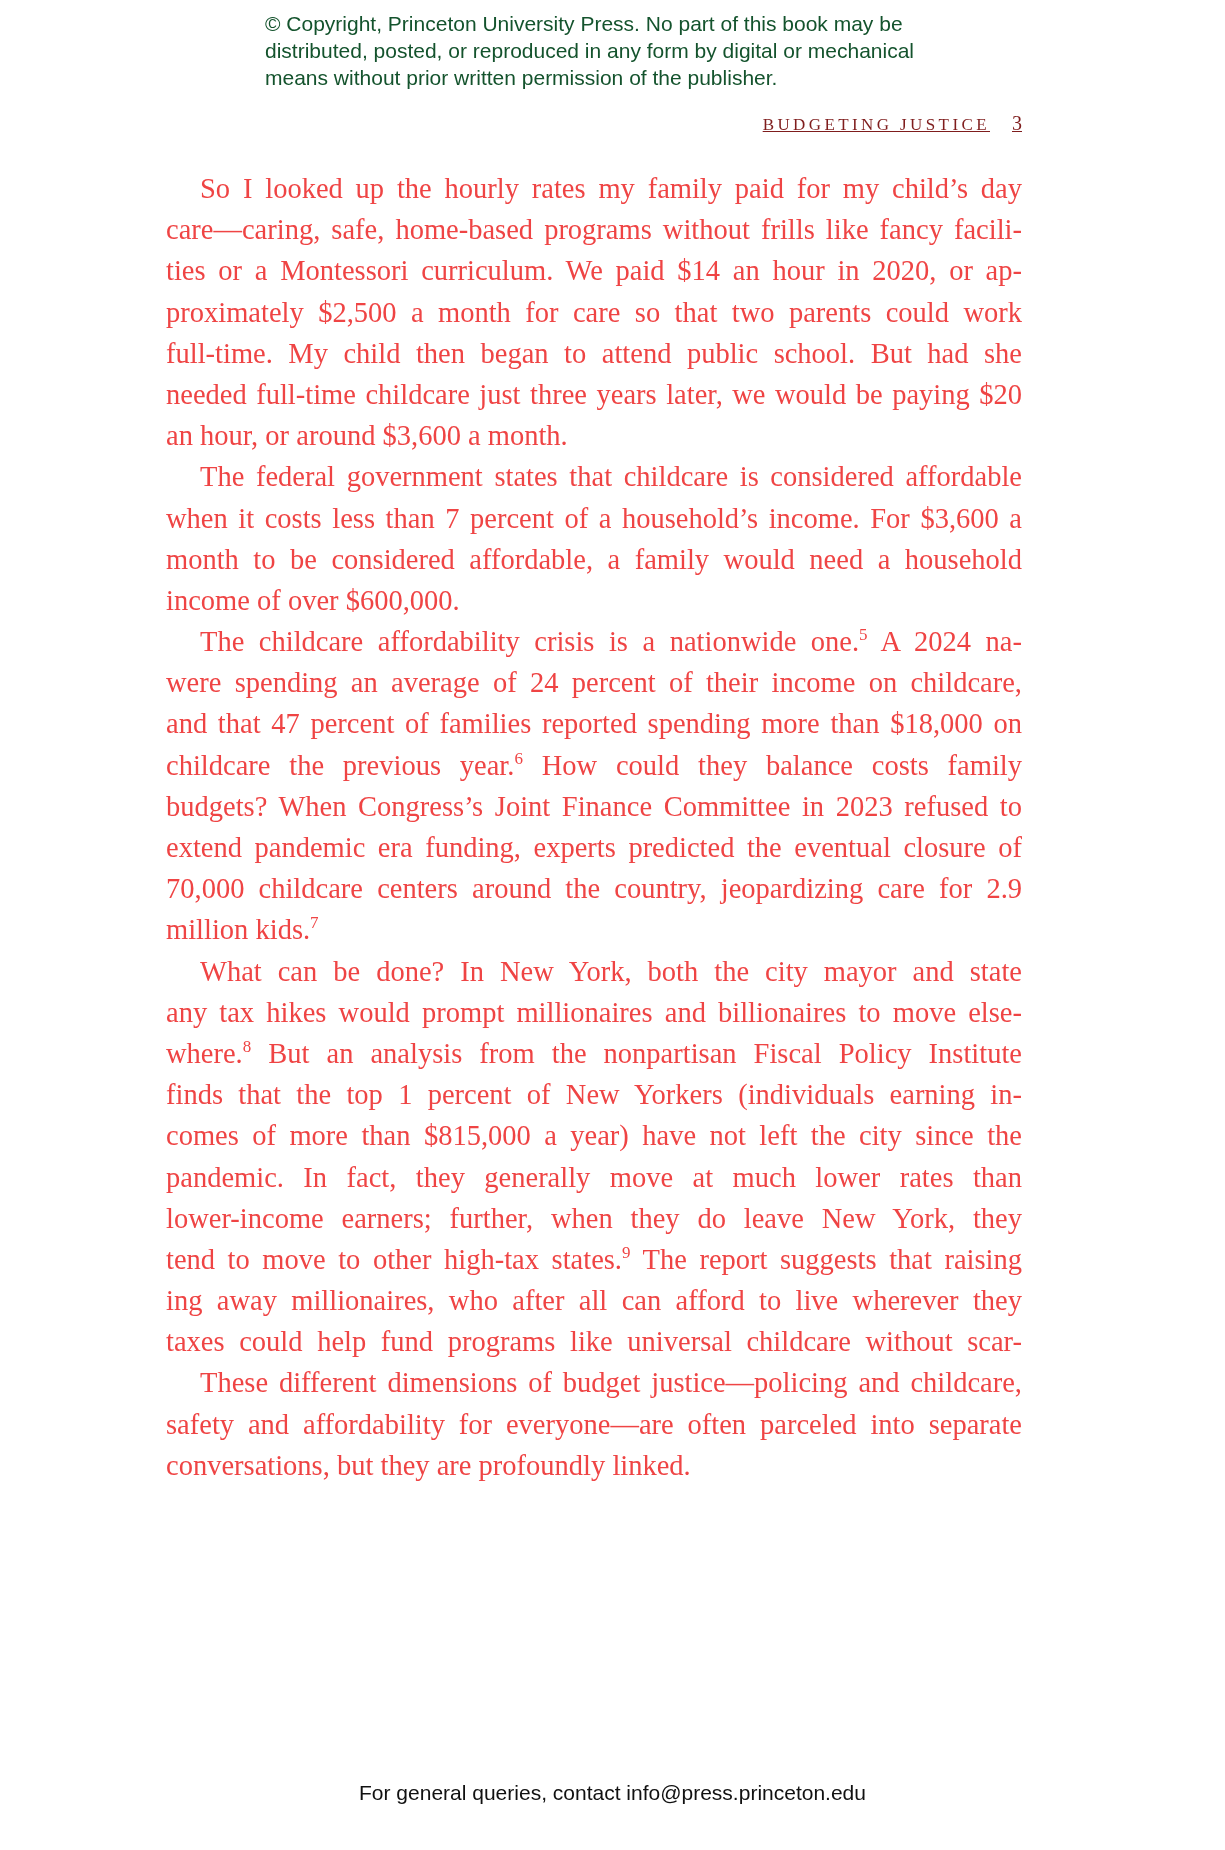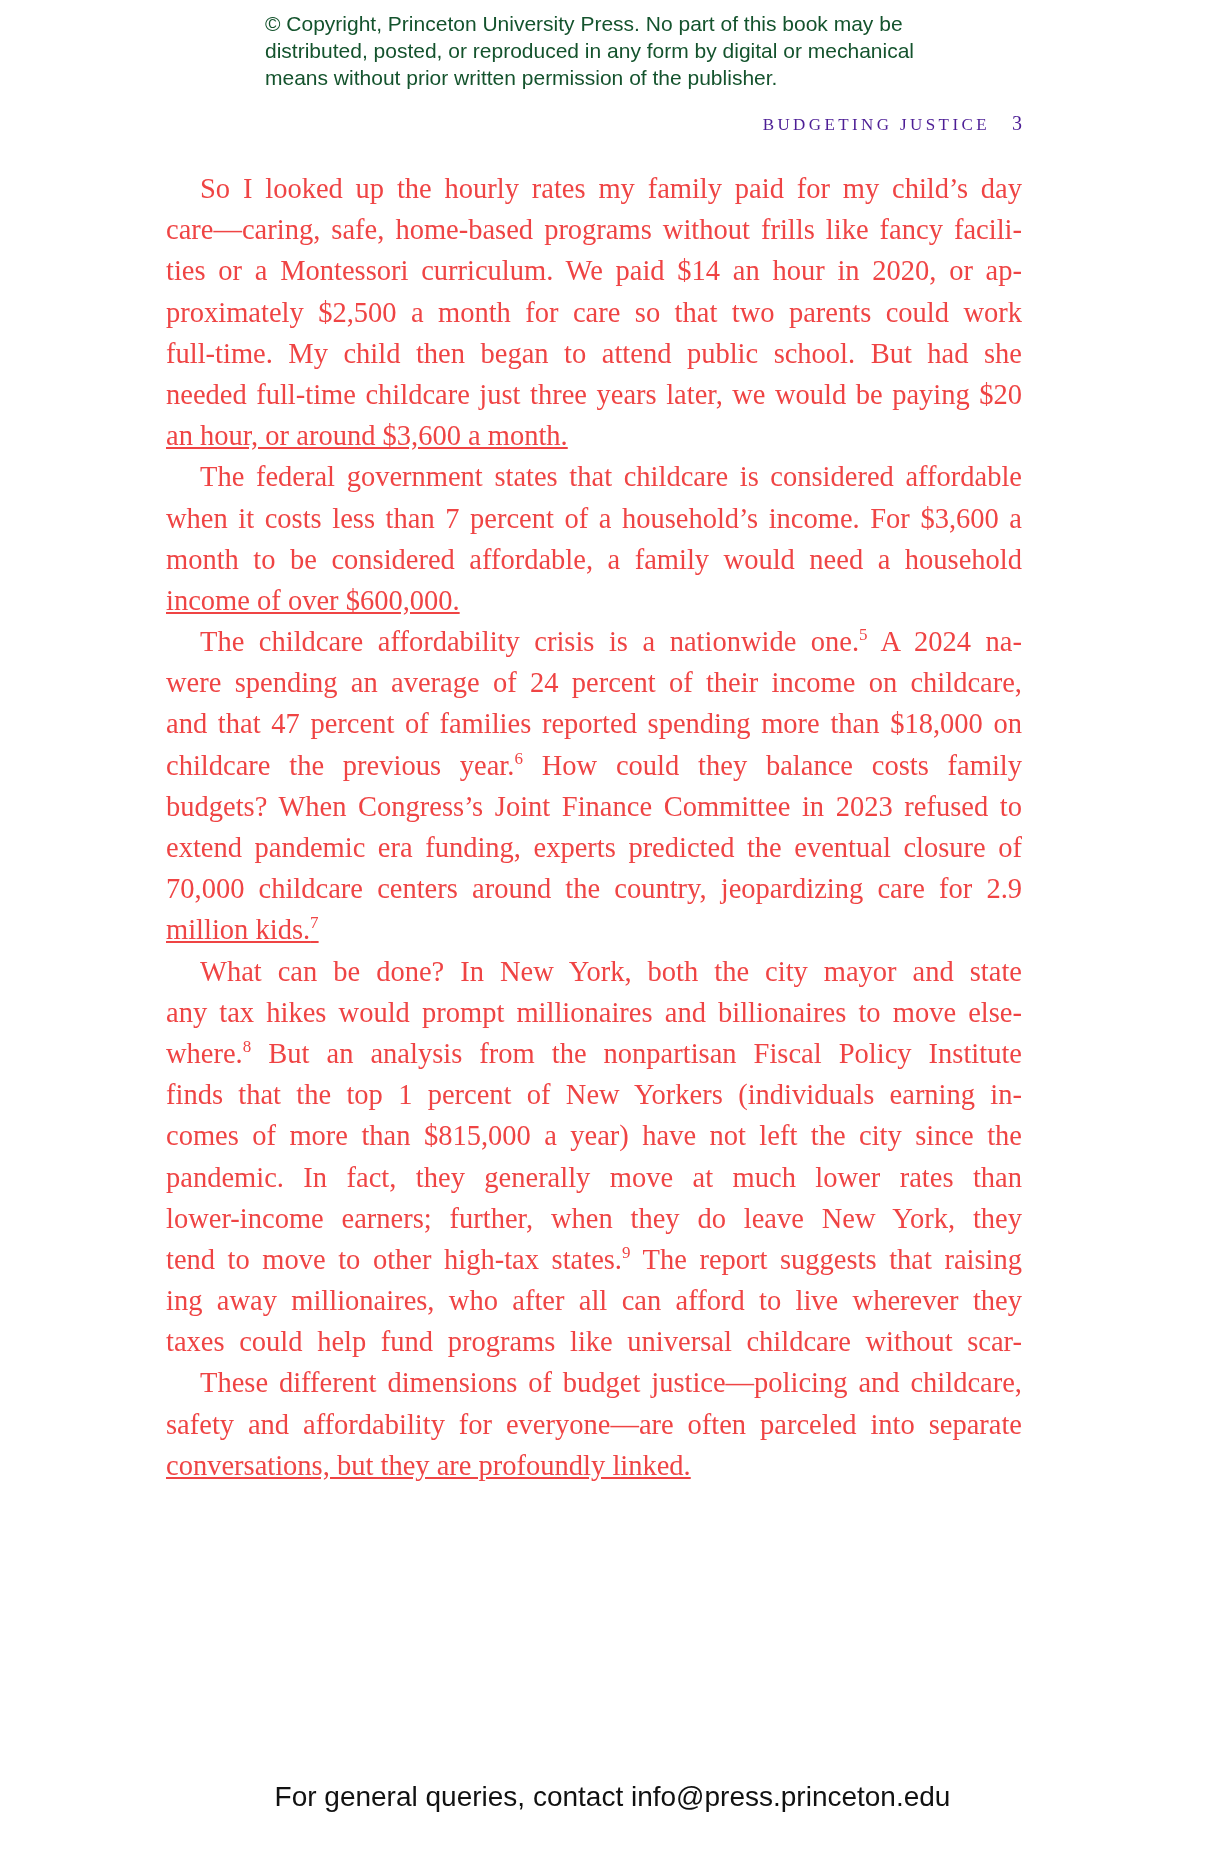--- a/index.html
+++ b/index.html
@@ -1,26 +1,26 @@
 <!DOCTYPE html>
 <html><head>
   <meta charset="utf-8">
   <style>
     html, body { margin: 0; padding: 0; background: #ffffff; }
     body { width: 1225px; height: 1850px; position: relative; overflow: hidden; color: #1a1a1a; }
     .notice { position: absolute; left: 265px; top: 10px; font-family: "Liberation Sans", sans-serif; font-size: 21px; line-height: 27px; color: #14532d; }
     .notice div { white-space: nowrap; }
-    .runhead { position: absolute; right: 203px; top: 112px; font-family: "Liberation Serif", serif; font-size: 17px; letter-spacing: 3.4px; color: #4c1d95; white-space: nowrap; }
+    .runhead { position: absolute; right: 203px; top: 112px; font-family: "Liberation Serif", serif; font-size: 17px; letter-spacing: 3.4px; color: #7f1d1d; white-space: nowrap; text-decoration: underline; }
     .runhead .pg { letter-spacing: 0; margin-left: 22px; font-size: 20px; }
     .body { position: absolute; left: 166px; top: 168px; width: 856px; font-family: "Liberation Serif", serif; font-size: 28.5px; color: #ef4444; }
     .line { height: 41.2px; line-height: 41.2px; white-space: nowrap; text-align: justify; text-align-last: justify; }
-    .line.last { text-align-last: left; text-decoration: underline; }
+    .line.last { text-align-last: left; }
     .line.indent { padding-left: 34px; }
     sup { font-size: 17px; line-height: 0; vertical-align: 0; position: relative; top: -11px; }
-    .footer { position: absolute; left: 0; width: 1225px; top: 1781px; text-align: center; font-family: "Liberation Sans", sans-serif; font-size: 28px; color: #111; }
+    .footer { position: absolute; left: 0; width: 1225px; top: 1781px; text-align: center; font-family: "Liberation Sans", sans-serif; font-size: 21px; color: #111; }
   </style>
 </head>
 <body>
 
 <div class="notice">
   <div>© Copyright, Princeton University Press. No part of this book may be</div>
   <div>distributed, posted, or reproduced in any form by digital or mechanical</div>
   <div>means without prior written permission of the publisher.</div>
 </div>
 

